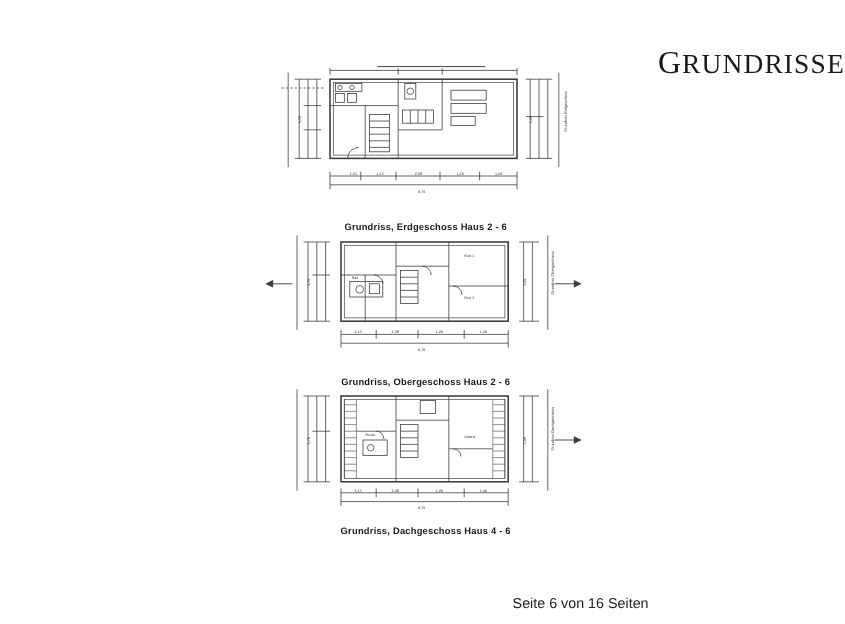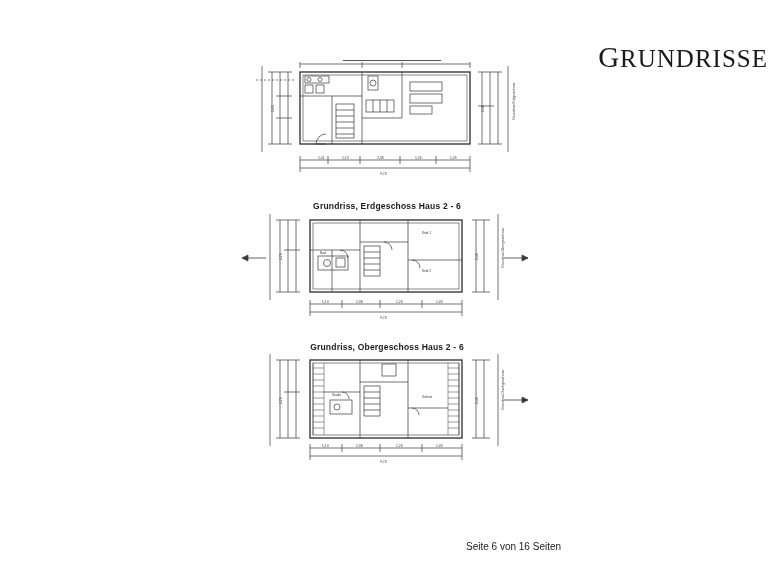--- a/index.html
+++ b/index.html
@@ -93,21 +93,21 @@
     font-size: 15px;
     color: #7d6a33;
     letter-spacing: .5px;
   }
 
   
   .footer {
     position: absolute;
     left: 466px;
     top: 541px;
-    font-size: 10px;
+    font-size: 13px;
     color: #222;
   }
 </style>
 </head>
 <body>
 
 <div class="page">
 
   <div class="doc-title">
     <span class="first">G</span><span>RUNDRISSE</span>
@@ -369,18 +369,19 @@
           <text x="204" y="95">1,49</text>
           <text x="148" y="111">9,76</text>
           <text x="50" y="52" transform="rotate(-90 50 52)">3,76</text>
           <text x="246" y="52" transform="rotate(-90 246 52)">2,49</text>
           <text x="272" y="58" transform="rotate(-90 272 58)" font-size="3.6">Grundriss Dachgeschoss</text>
           <text x="100" y="44" font-size="3.2">Studio</text>
           <text x="190" y="46" font-size="3.2">Galerie</text>
         </g>
       </svg>
     </div>
+    <div class="plan-caption" style="top:125px;">Grundriss, Dachgeschoss Haus 4 - 6</div>
   </div>
 
 
   <div class="footer">Seite 6 von 16 Seiten</div>
 
 </div>
 
 </body></html>

